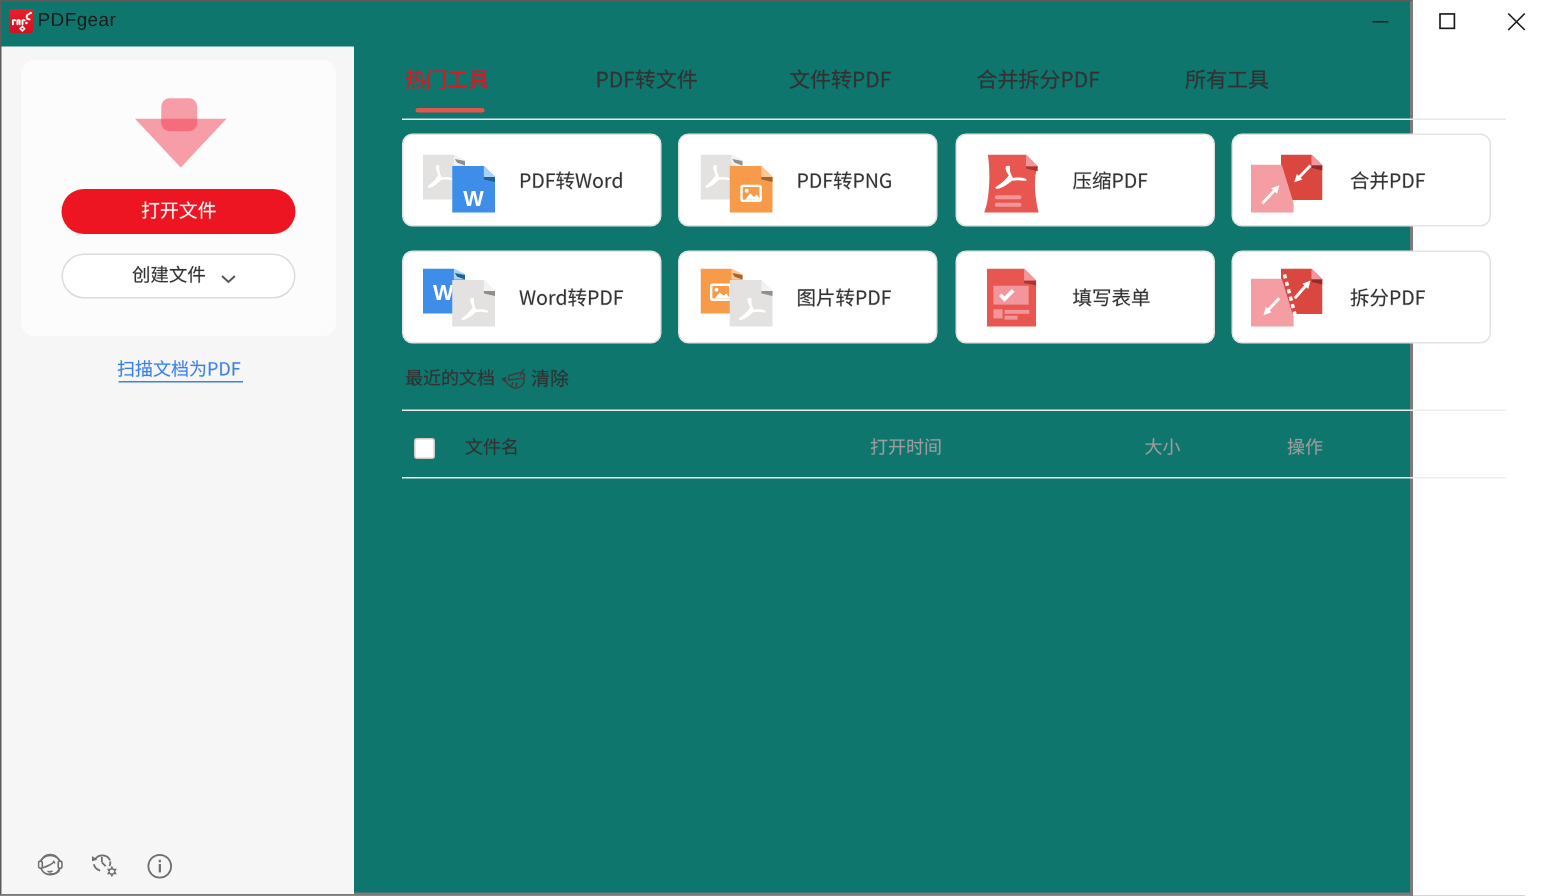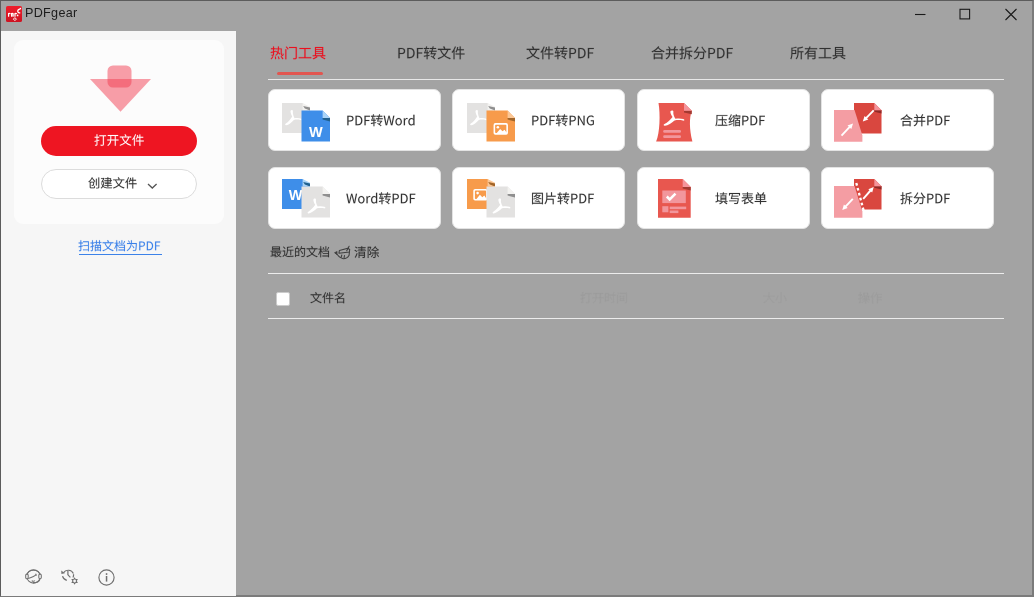--- a/index.html
+++ b/index.html
@@ -1,18 +1,18 @@
 <!DOCTYPE html>
 <html><head><meta charset="utf-8"><style>
 *{margin:0;padding:0;box-sizing:border-box}
 html,body{width:1034px;height:597px;overflow:hidden;background:#fff;
   font-family:"Liberation Sans",sans-serif;}
-#win{position:absolute;inset:0;width:1034px;height:597px;
+#win{position:absolute;inset:0;width:942px;height:597px;
   border-top:1.5px solid #5c5c5c;border-left:1.5px solid #5c5c5c;
-  border-right:2px solid #7b7b7b;border-bottom:2px solid #7b7b7b;background:#a3a3a3}
+  border-right:2px solid #7b7b7b;border-bottom:2px solid #7b7b7b;background:#0f766e}
 .abs{position:absolute}
 .tx{display:block}
 </style></head><body>
 <div id="win">
 <svg width="0" height="0" style="position:absolute">
 <defs>
 <path id="g0044" d="M101 0H288C509 0 629 -137 629 -369C629 -603 509 -733 284 -733H101ZM193 -76V-658H276C449 -658 534 -555 534 -369C534 -184 449 -76 276 -76Z"></path>
 <path id="g0046" d="M101 0H193V-329H473V-407H193V-655H523V-733H101Z"></path>
 <path id="g0047" d="M389 13C487 13 568 -23 615 -72V-380H374V-303H530V-111C501 -84 450 -68 398 -68C241 -68 153 -184 153 -369C153 -552 249 -665 397 -665C470 -665 518 -634 555 -596L605 -656C563 -700 496 -746 394 -746C200 -746 58 -603 58 -366C58 -128 196 13 389 13Z"></path>
 <path id="g004E" d="M101 0H188V-385C188 -462 181 -540 177 -614H181L260 -463L527 0H622V-733H534V-352C534 -276 541 -193 547 -120H542L463 -271L195 -733H101Z"></path>

